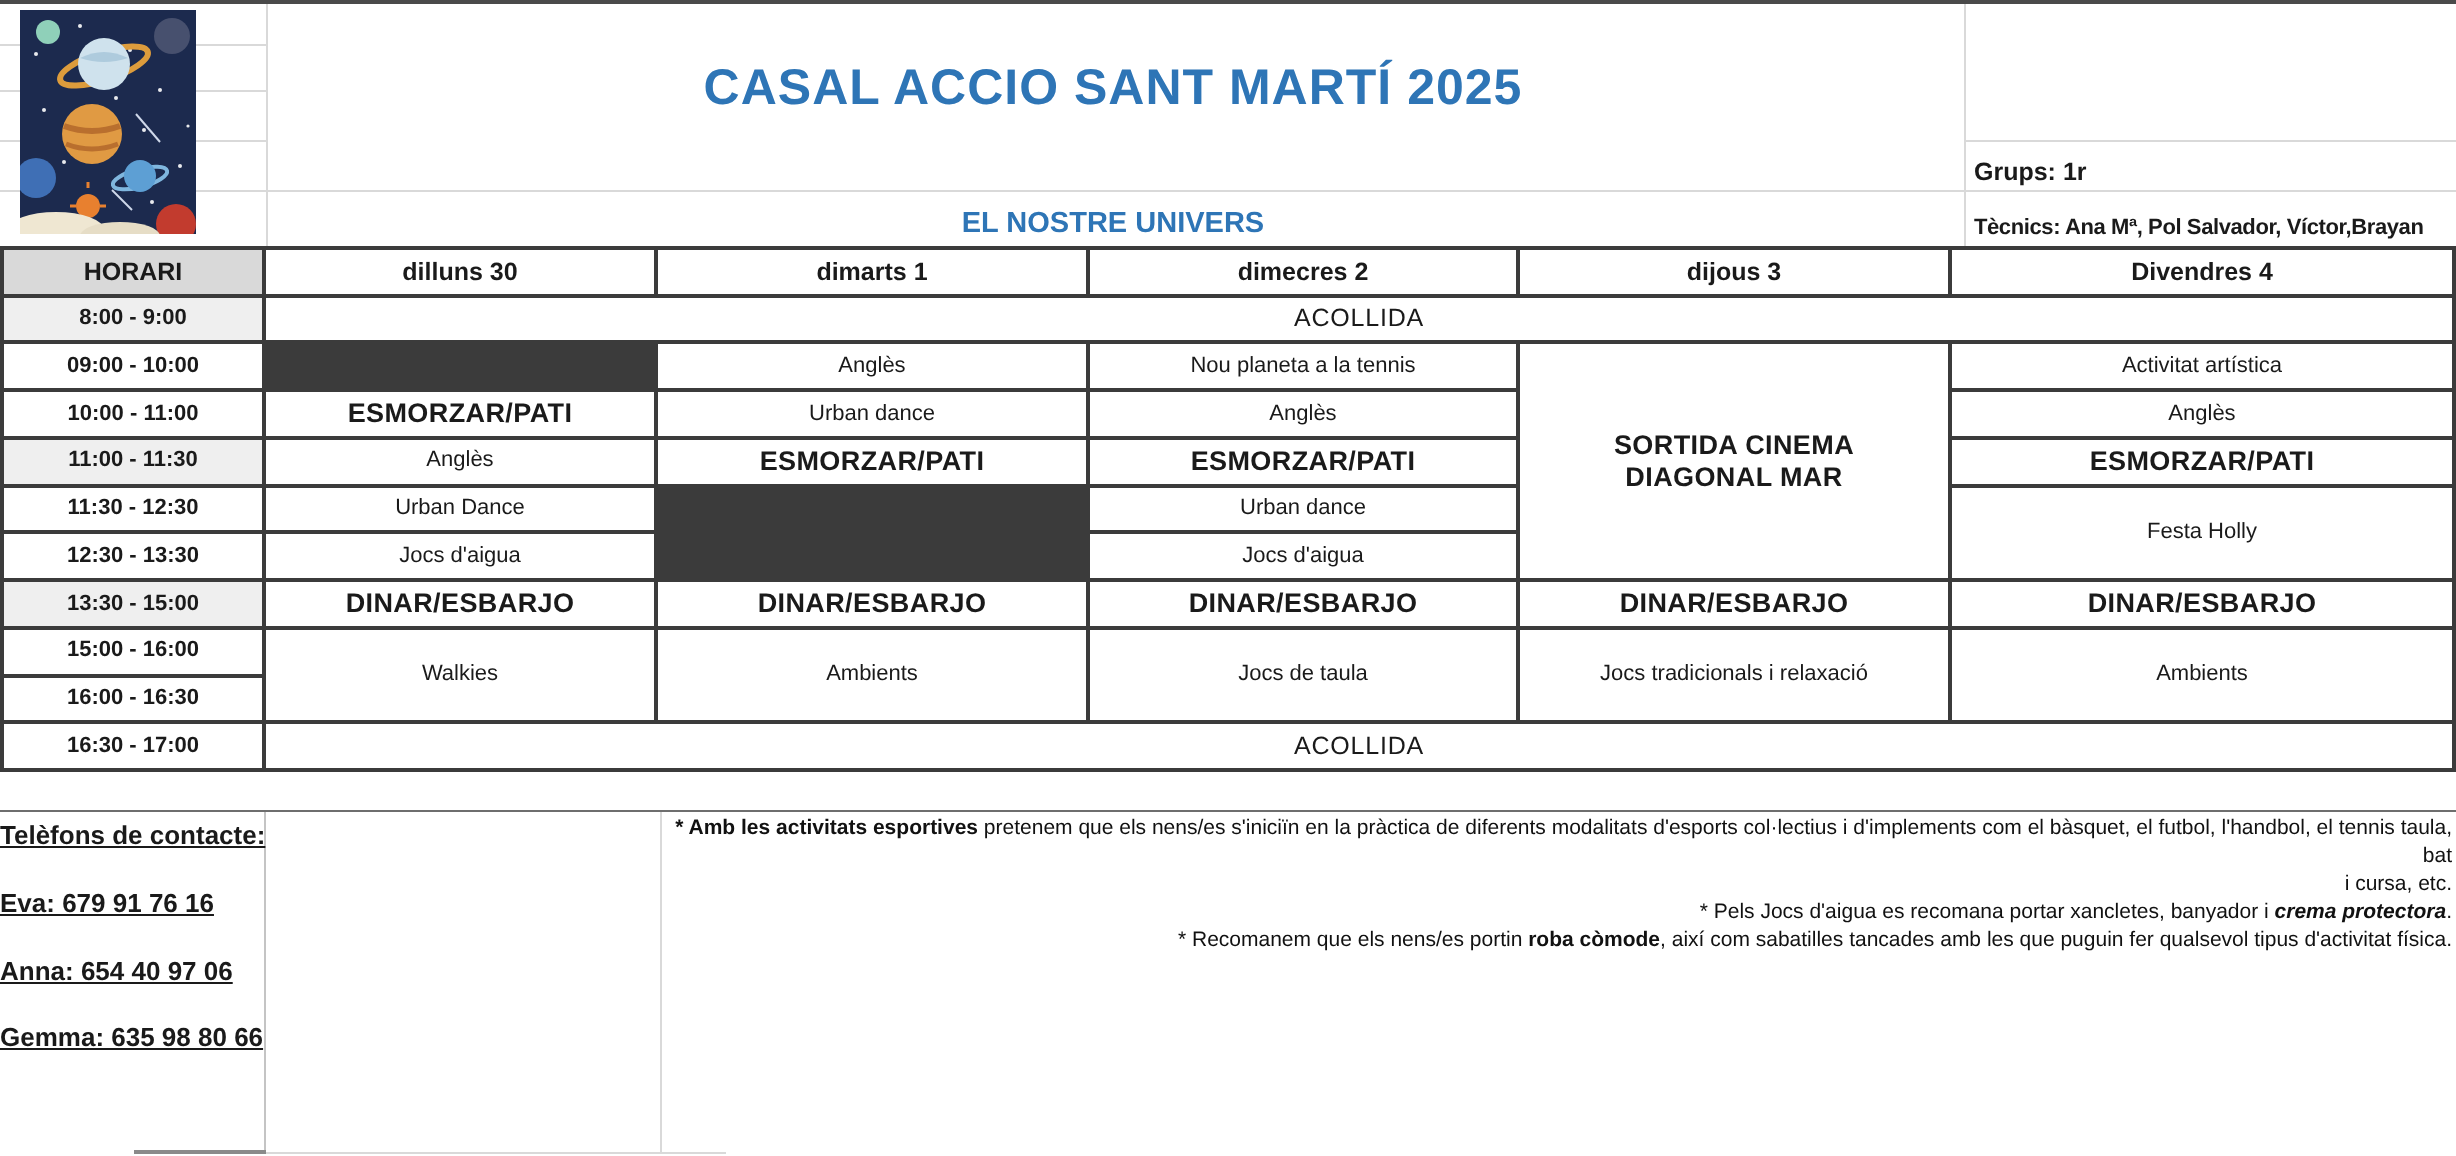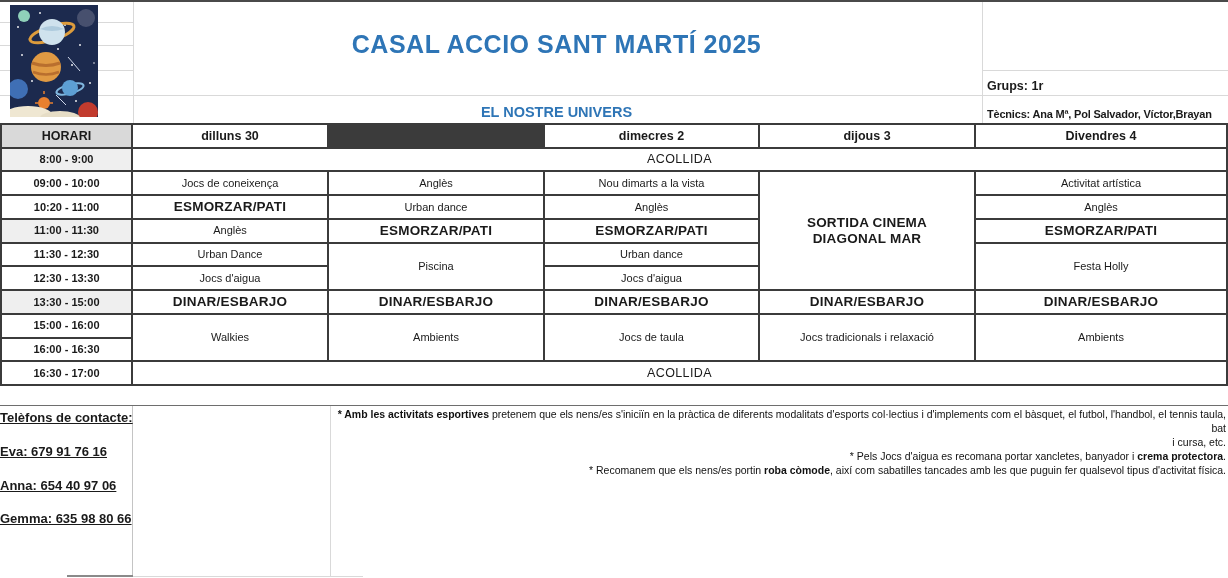--- a/index.html
+++ b/index.html
@@ -93,54 +93,53 @@
 
   <div class="abs title" style="color:#2E75B6;">CASAL ACCIO SANT MARTÍ 2025</div>
   <div class="abs subtitle" style="color:#2E75B6;">EL NOSTRE UNIVERS</div>
   <div class="abs grups">Grups: 1r</div>
   <div class="abs tecnics">Tècnics: Ana Mª, Pol Salvador, Víctor,Brayan</div>
 
   <div class="table">
 
     <div class="cell c-gray hdr" style="grid-row:1;grid-column:1;">HORARI</div>
     <div class="cell hdr" style="grid-row:1;grid-column:2;">dilluns 30</div>
+    <div class="cell hdr" style="grid-row:1;grid-column:3;">dimarts 1</div>
     <div class="cell hdr" style="grid-row:1;grid-column:4;">dimecres 2</div>
     <div class="cell hdr" style="grid-row:1;grid-column:5;">dijous 3</div>
     <div class="cell hdr" style="grid-row:1;grid-column:6;">Divendres 4</div>
 
     <div class="cell c-lgray time" style="grid-row:2;grid-column:1;">8:00 - 9:00</div>
     <div class="cell time" style="grid-row:3;grid-column:1;">09:00 - 10:00</div>
-    <div class="cell time" style="grid-row:4;grid-column:1;">10:20 - 11:00</div>
+    <div class="cell time" style="grid-row:4;grid-column:1;">10:00 - 11:00</div>
     <div class="cell c-lgray time" style="grid-row:5;grid-column:1;">11:00 - 11:30</div>
     <div class="cell time" style="grid-row:6;grid-column:1;">11:30 - 12:30</div>
     <div class="cell time" style="grid-row:7;grid-column:1;">12:30 - 13:30</div>
     <div class="cell c-lgray time" style="grid-row:8;grid-column:1;text-align:right;">13:30 - 15:00</div>
     <div class="cell time" style="grid-row:9;grid-column:1;">15:00 - 16:00</div>
     <div class="cell time" style="grid-row:10;grid-column:1;">16:00 - 16:30</div>
     <div class="cell time" style="grid-row:11;grid-column:1;">16:30 - 17:00</div>
 
     <div class="cell med" style="grid-row:2;grid-column:2 / span 5;">ACOLLIDA</div>
     <div class="cell med" style="grid-row:11;grid-column:2 / span 5;">ACOLLIDA</div>
 
-    <div class="cell" style="grid-row:3;grid-column:2;">Jocs de coneixença</div>
     <div class="cell big" style="grid-row:4;grid-column:2;">ESMORZAR/PATI</div>
     <div class="cell" style="grid-row:5;grid-column:2;">Anglès</div>
     <div class="cell" style="grid-row:6;grid-column:2;">Urban Dance</div>
     <div class="cell" style="grid-row:7;grid-column:2;">Jocs d'aigua</div>
     <div class="cell big" style="grid-row:8;grid-column:2;">DINAR/ESBARJO</div>
     <div class="cell" style="grid-row:9 / span 2;grid-column:2;">Walkies</div>
 
     <div class="cell" style="grid-row:3;grid-column:3;">Anglès</div>
     <div class="cell" style="grid-row:4;grid-column:3;">Urban dance</div>
     <div class="cell big" style="grid-row:5;grid-column:3;">ESMORZAR/PATI</div>
-    <div class="cell" style="grid-row:6 / span 2;grid-column:3;">Piscina</div>
     <div class="cell big" style="grid-row:8;grid-column:3;">DINAR/ESBARJO</div>
     <div class="cell" style="grid-row:9 / span 2;grid-column:3;">Ambients</div>
 
-    <div class="cell" style="grid-row:3;grid-column:4;">Nou dimarts a la vista</div>
+    <div class="cell" style="grid-row:3;grid-column:4;">Nou planeta a la tennis</div>
     <div class="cell" style="grid-row:4;grid-column:4;">Anglès</div>
     <div class="cell big" style="grid-row:5;grid-column:4;">ESMORZAR/PATI</div>
     <div class="cell" style="grid-row:6;grid-column:4;">Urban dance</div>
     <div class="cell" style="grid-row:7;grid-column:4;">Jocs d'aigua</div>
     <div class="cell big" style="grid-row:8;grid-column:4;">DINAR/ESBARJO</div>
     <div class="cell" style="grid-row:9 / span 2;grid-column:4;">Jocs de taula</div>
 
     <div class="cell big pad" style="grid-row:3 / span 5;grid-column:5;">SORTIDA CINEMA DIAGONAL MAR</div>
     <div class="cell big" style="grid-row:8;grid-column:5;">DINAR/ESBARJO</div>
     <div class="cell" style="grid-row:9 / span 2;grid-column:5;">Jocs tradicionals i relaxació</div>
@@ -160,17 +159,17 @@
   <div class="gl" style="left:133px;top:576px;width:230px;height:1px;"></div>
 
   <div class="abs contact-title">Telèfons de contacte:</div>
   <div class="abs phone" style="top:444px;">Eva: 679 91 76 16</div>
   <div class="abs phone" style="top:478px;">Anna: 654 40 97 06</div>
   <div class="abs phone" style="top:511px;">Gemma: 635 98 80 66</div>
 
   <div class="abs notes">
     <div><span style="font-weight: bold;">* Amb les </span><span style="font-weight: bold;">activitats esportives</span><span> pretenem que els nens/es s'iniciïn en la pràctica de diferents modalitats d'esports col·lectius i d'implements com el bàsquet, el futbol, l'handbol, el tennis taula, bat</span></div>
     <div><span>i cursa, etc.</span></div>
-    <div><span>* Pels Jocs d'aigua es recomana portar xancletes, banyador i </span><span style="font-weight: bold;">crema protectora</span><span>.</span></div>
+    <div><span>* Pels Jocs d'aigua es recomana portar xancletes, banyador i </span><span style="font-weight: bold; font-style: italic;">crema protectora</span><span>.</span></div>
     <div><span>* Recomanem que els nens/es portin </span><span style="font-weight: bold;">roba còmode</span><span>, així com sabatilles tancades amb les que puguin fer qualsevol tipus d'activitat física.</span></div>
   </div>
 
 </div>
 
 </body></html>

